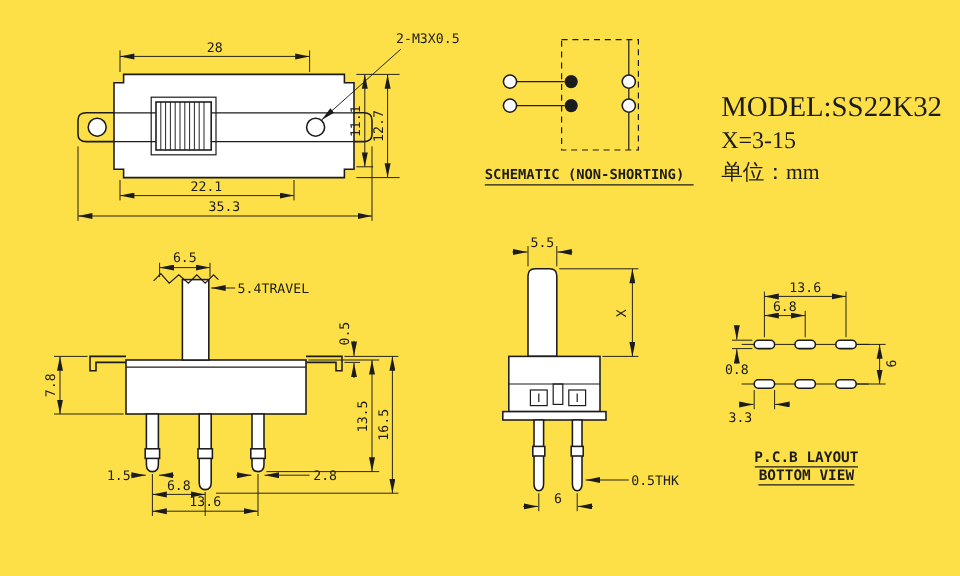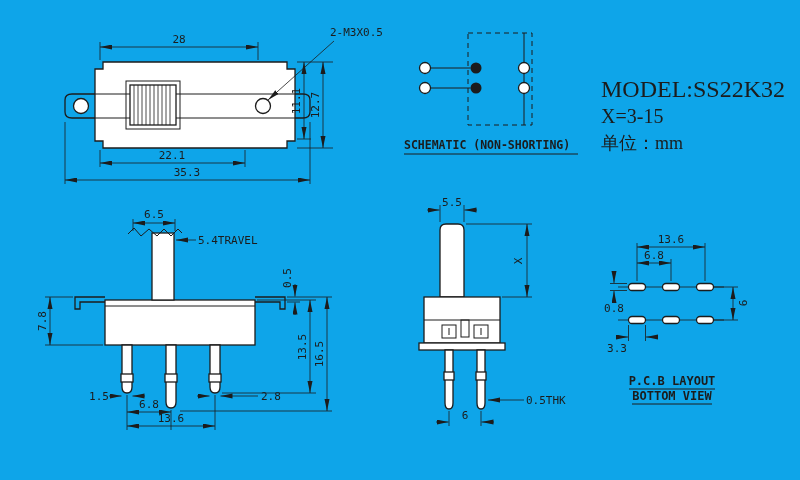--- a/index.html
+++ b/index.html
@@ -1,16 +1,16 @@
 <!DOCTYPE html>
 <html><head>
 <meta charset="utf-8">
 <style>
   html,body{margin:0;padding:0;background:#ffffff;}
-  .page{width:800px;height:480px;background:#0ea5e9;position:relative;overflow:hidden;}
+  .page{width:800px;height:480px;background:#fde047;position:relative;overflow:hidden;}
   svg text{font-family:"DejaVu Sans Mono","Liberation Mono",monospace;fill:#1c1c1c;}
   .dt{font-size:11px;}
   .cap{font-size:11.5px;font-weight:bold;}
   .cap2{font-size:12px;font-weight:bold;}
   .model{font-family:"Liberation Serif","DejaVu Serif",serif;font-size:24px;}
   .xspec{font-family:"Liberation Serif","DejaVu Serif",serif;font-size:20px;}
   .unit{font-family:"Liberation Serif","DejaVu Serif",serif;font-size:18px;}
   .ol{fill:none;stroke:#1c1c1c;stroke-width:1.3;stroke-linejoin:miter;}
   .fw{fill:#ffffff;stroke:#1c1c1c;stroke-width:1.3;}
   .th{fill:none;stroke:#1c1c1c;stroke-width:0.8;}

